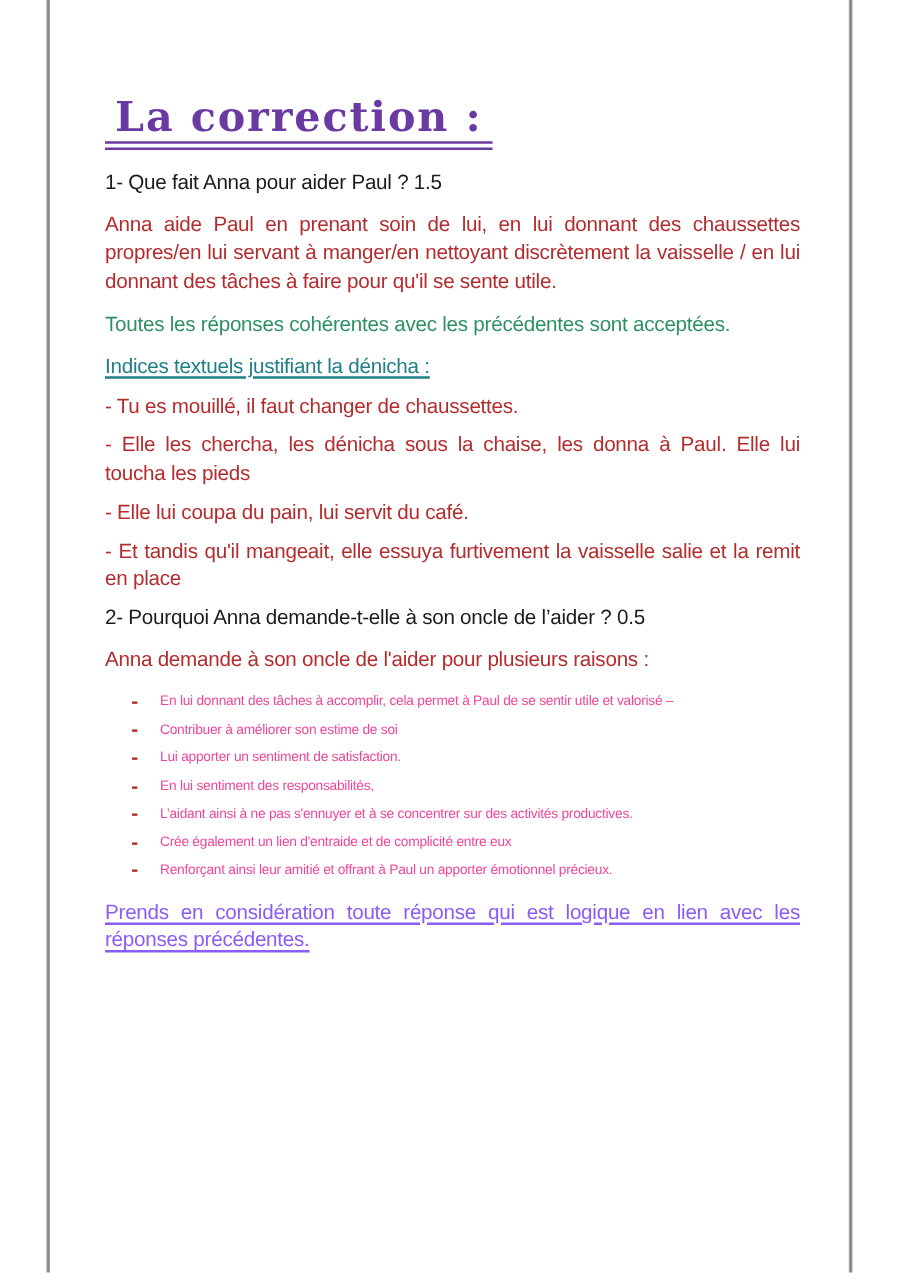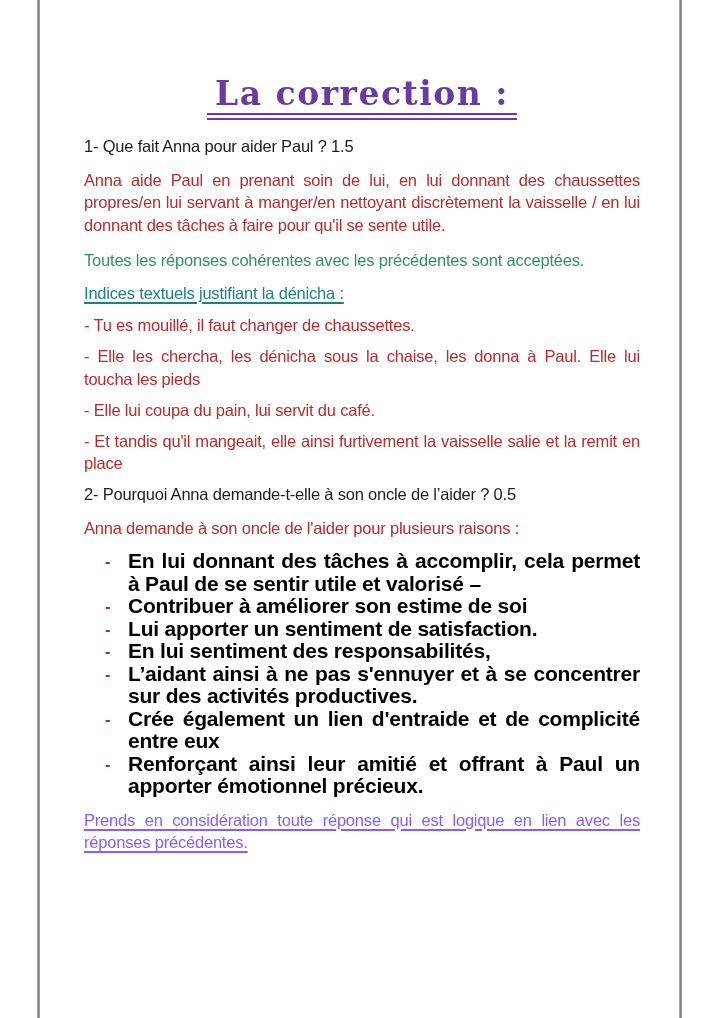--- a/index.html
+++ b/index.html
@@ -15,21 +15,21 @@
     position: absolute; top: 0; bottom: 0; width: 3px;
     background: linear-gradient(90deg, #c2c2c2 0%, #7e7e7e 45%, #a8a8a8 100%);
   }
   .rule-left  { left: 37px; }
   .rule-right { left: 679px; }
 
   .content {
     position: absolute; left: 84px; top: 76px; width: 556px;
   }
 
-  .title-wrap { text-align: center; margin: 0 0 15px 0; }
+  .title-wrap { margin: 0 0 15px 0; }
   .title-text {
     display: inline-block;
     font-family: "DejaVu Serif", serif;
     font-weight: bold;
     font-size: 33px;
     line-height: 1.1;
     letter-spacing: 1.5px;
     color: #6a3aa3;
     border-bottom: 7px double #6a3aa3;
     padding: 0 8px 1px 8px;
@@ -64,22 +64,22 @@
 
   .reasons { margin: 0 0 11px 0; padding-left: 21px; }
   .reason  { display: flex; margin: 0; }
   .reason .dash {
     flex: none; width: 23px;
     color: #b32d2e; font-weight: bold;
     font-size: 16.5px; line-height: 22.5px;
   }
   .reason .rtext {
     flex: 1;
-    color: #000000; font-weight: bold;
-    font-size: 21px; line-height: 22.5px;
+    color: #ec4899; font-weight: normal;
+    font-size: 11px; line-height: 22.5px;
     letter-spacing: -0.2px;
     text-align: justify;
   }
 </style>
 </head>
 <body>
 
 <div class="sheet">
   <div class="rule-v rule-left"></div>
   <div class="rule-v rule-right"></div>
@@ -94,21 +94,21 @@
 
     <p class="p red just" style="margin-bottom:13px">Anna aide Paul en prenant soin de lui, en lui donnant des chaussettes propres/en lui servant à manger/en nettoyant discrètement la vaisselle / en lui donnant des tâches à faire pour qu'il se sente utile.</p>
 
     <p class="p green" style="margin-bottom:10px">Toutes les réponses cohérentes avec les précédentes sont acceptées.</p>
 
     <p class="p teal">Indices textuels justifiant la dénicha :</p>
 
     <p class="p red just indice">- Tu es mouillé, il faut changer de chaussettes.</p>
     <p class="p red just indice">- Elle les chercha, les dénicha sous la chaise, les donna à Paul. Elle lui toucha les pieds</p>
     <p class="p red just indice">- Elle lui coupa du pain, lui servit du café.</p>
-    <p class="p red just indice">- Et tandis qu'il mangeait, elle ainsi furtivement la vaisselle salie et la remit en place</p>
+    <p class="p red just indice">- Et tandis qu'il mangeait, elle essuya furtivement la vaisselle salie et la remit en place</p>
 
     <p class="p q">2- Pourquoi Anna demande-t-elle à son oncle de l’aider ? 0.5</p>
 
     <p class="p red">Anna demande à son oncle de l'aider pour plusieurs raisons :</p>
 
     <div class="reasons">
       <div class="reason">
         <span class="dash">-</span>
         <span class="rtext">En lui donnant des tâches à accomplir, cela permet à Paul de se sentir utile et valorisé –</span>
       </div>

